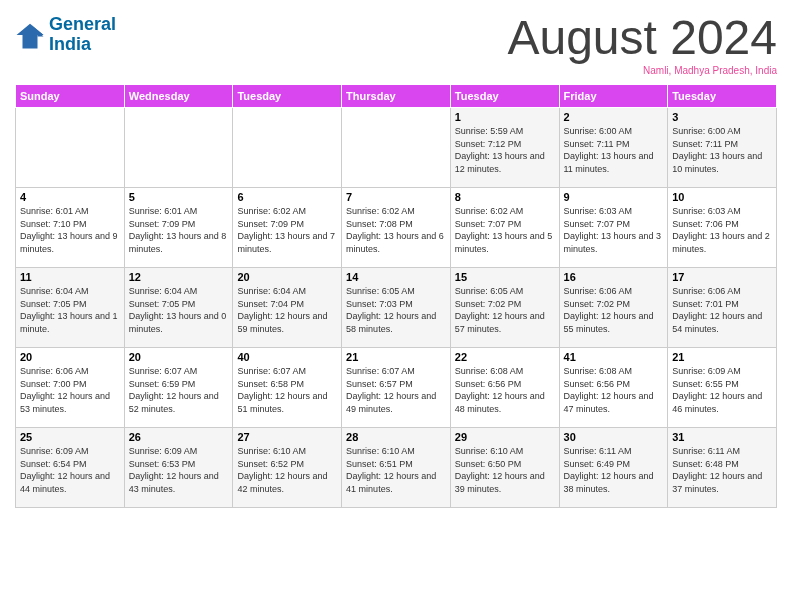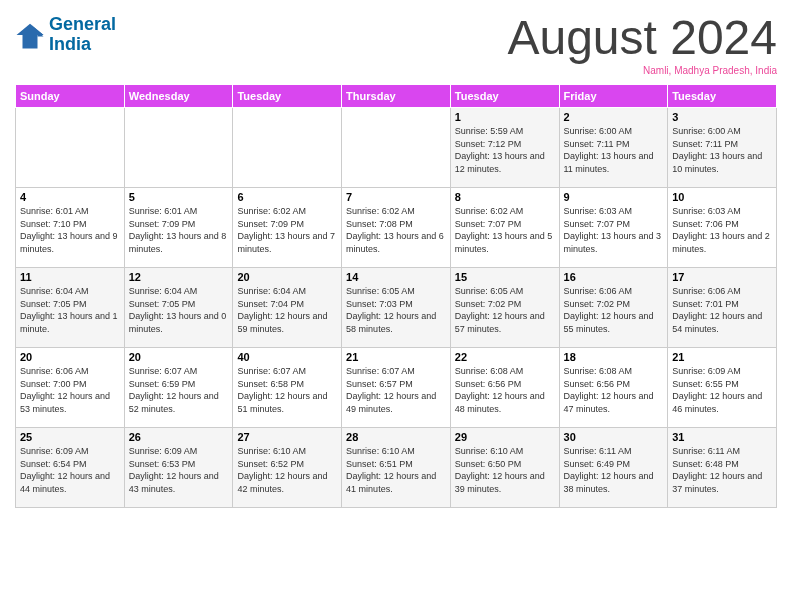--- a/index.html
+++ b/index.html
@@ -264,21 +264,21 @@
 Sunset: 6:57 PM
 Daylight: 12 hours and 49 minutes.</div>
           </td>
           <td>
             <div class="day-num">22</div>
             <div class="day-info" style="white-space: pre-line;">Sunrise: 6:08 AM
 Sunset: 6:56 PM
 Daylight: 12 hours and 48 minutes.</div>
           </td>
           <td>
-            <div class="day-num">18</div>
+            <div class="day-num">41</div>
             <div class="day-info" style="white-space: pre-line;">Sunrise: 6:08 AM
 Sunset: 6:56 PM
 Daylight: 12 hours and 47 minutes.</div>
           </td>
           <td>
             <div class="day-num">21</div>
             <div class="day-info" style="white-space: pre-line;">Sunrise: 6:09 AM
 Sunset: 6:55 PM
 Daylight: 12 hours and 46 minutes.</div>
           </td>

